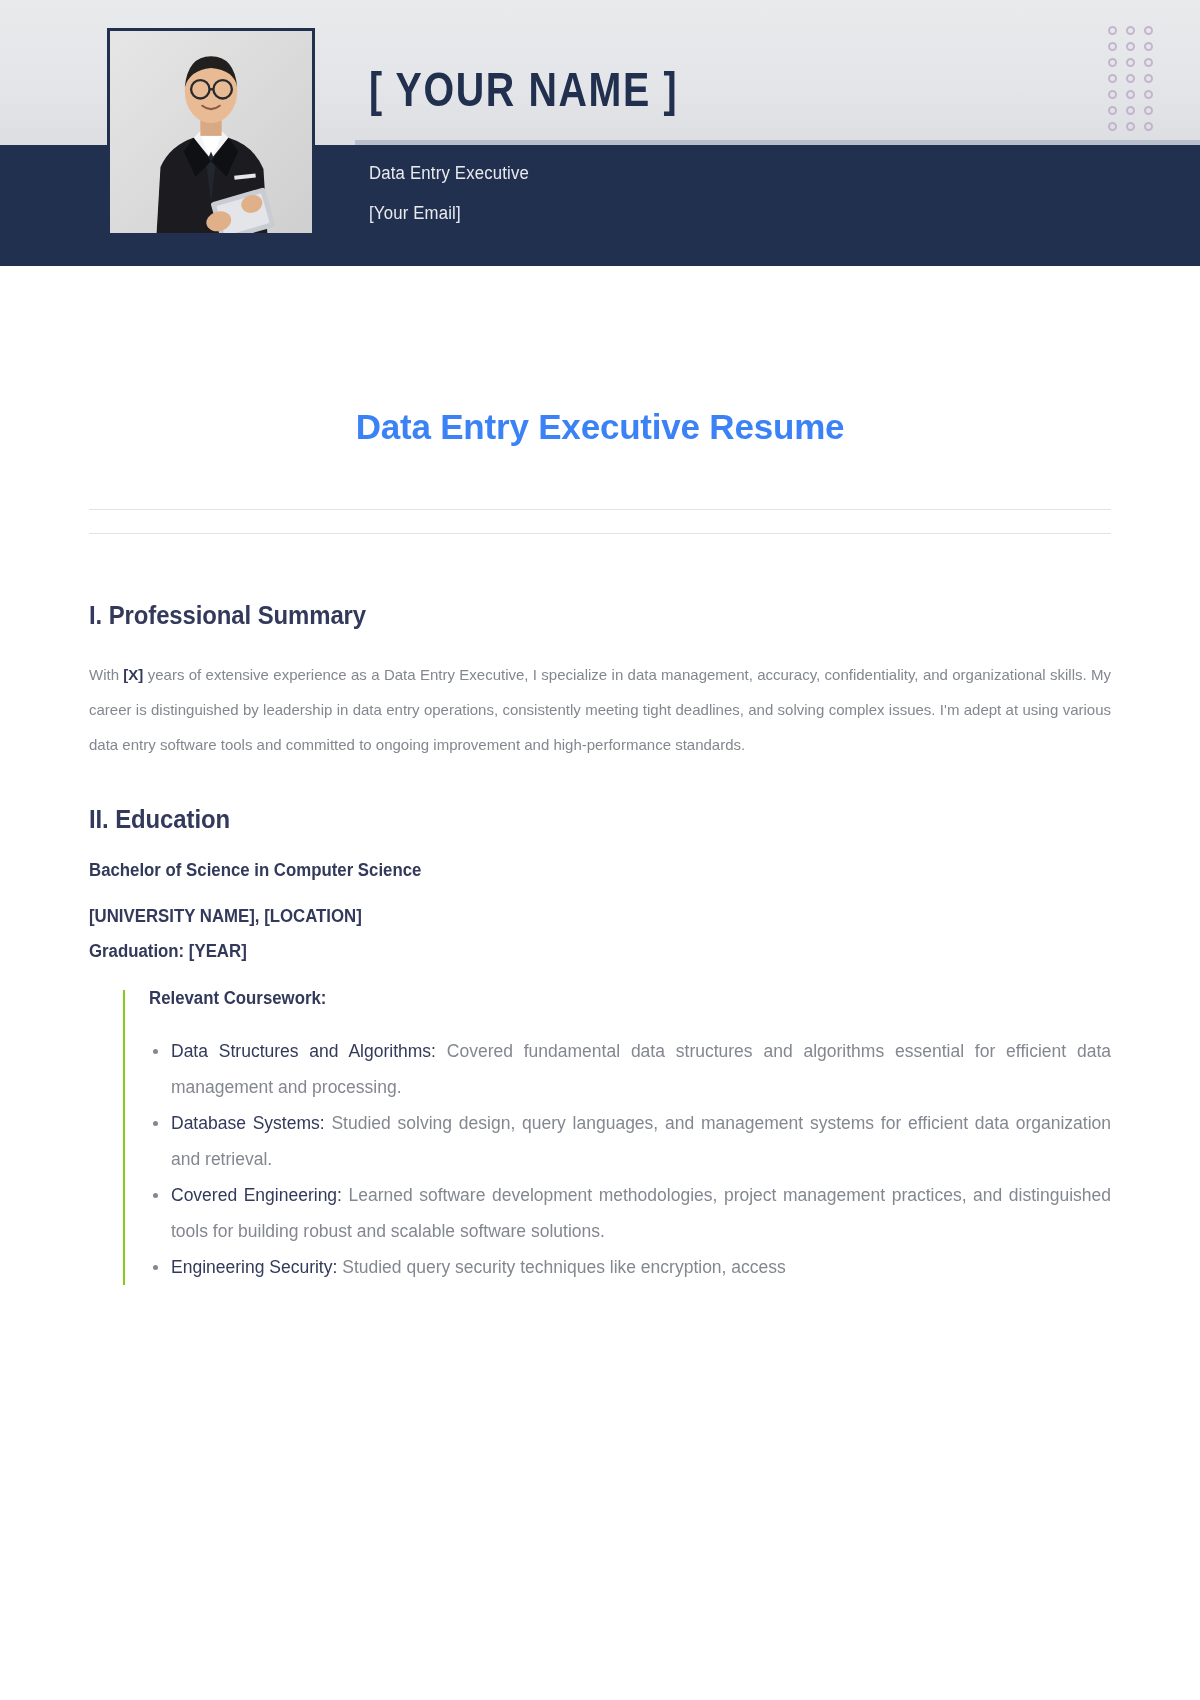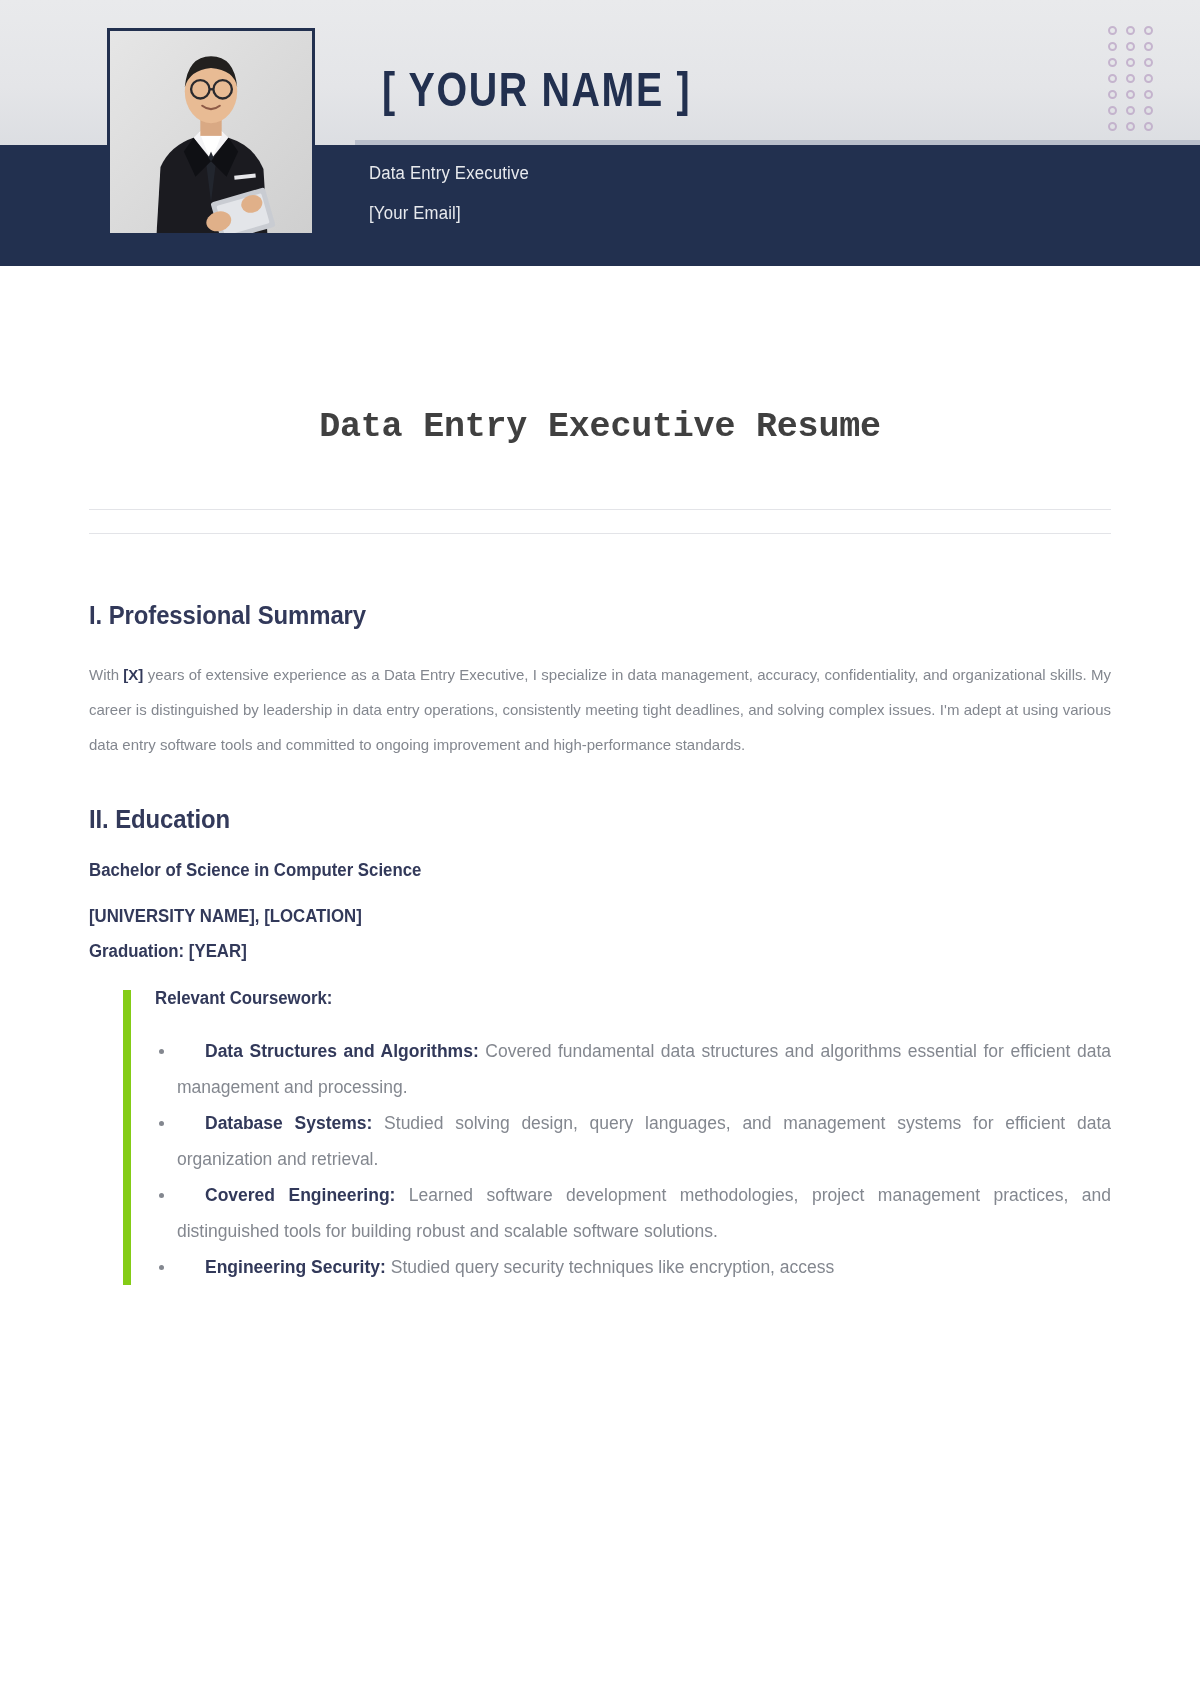--- a/index.html
+++ b/index.html
@@ -58,21 +58,21 @@
     border: 3px solid #22304f;
     background: #d8d9db;
     overflow: hidden;
     z-index: 5;
   }
   .photo-svg { display: block; width: 100%; height: 100%; }
 
   
   .name-block {
     position: absolute;
-    left: 382px;
+    left: 369px;
     top: 66px;
     z-index: 4;
   }
   .name-text {
     font-family: "Liberation Sans Narrow", "Liberation Sans", sans-serif;
     font-size: 48px;
     font-weight: 700;
     letter-spacing: 2px;
     color: #22304f;
     line-height: 1;
@@ -129,24 +129,23 @@
     position: absolute;
     top: 266px; left: 0;
     width: 1200px;
     padding: 0 89px;
   }
 
   .doc-title {
     text-align: center;
     font-size: 35px;
     font-weight: 700;
-    color: #404040;
+    color: #3b82f6;
     letter-spacing: -0.2px;
     margin-top: 141px;
-    font-family: Liberation Mono, monospace;
   }
 
   .rule {
     height: 1px;
     background: #e3e4e8;
     margin-top: 62px;
   }
 
   .contact-list { margin-top: 41px; }
   .contact-line {
@@ -200,21 +199,21 @@
     transform-origin: left center;
     white-space: nowrap;
   }
   .edu-degree { margin-top: 27px; }
   .edu-univ   { margin-top: 28px; }
   .edu-grad   { margin-top: 18px; }
 
   .indent-block {
     margin-top: 29px;
     margin-left: 34px;
-    border-left: 8px solid #84cc16;
+    border-left: 2px solid #84cc16;
     padding-left: 24px;
   }
 
   .coursework-label {
     font-size: 17.5px;
     font-weight: 700;
     color: #32395a;
     line-height: 1;
     transform: scaleX(0.96);
     transform-origin: left center;
@@ -239,22 +238,21 @@
     position: absolute;
     left: 4px;
     top: 16px;
     width: 5px;
     height: 5px;
     background: #83878f;
     border-radius: 50%;
   }
   .bullets li b {
     color: #32395a;
-    font-weight: 700;
-    margin-left: 28px;
+    font-weight: 400;
   }
 </style>
 </head>
 <body>
 
 <div class="header">
   <div class="header-top"></div>
   <div class="header-divider"></div>
   <div class="header-band"></div>
 

